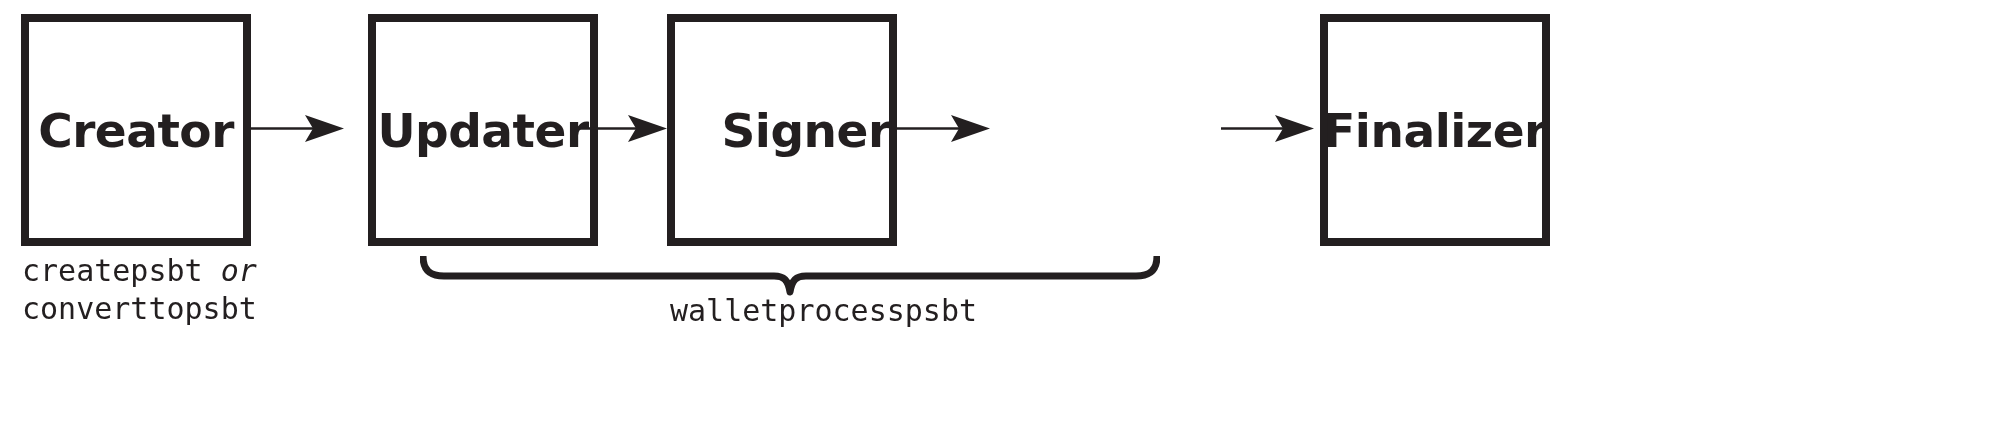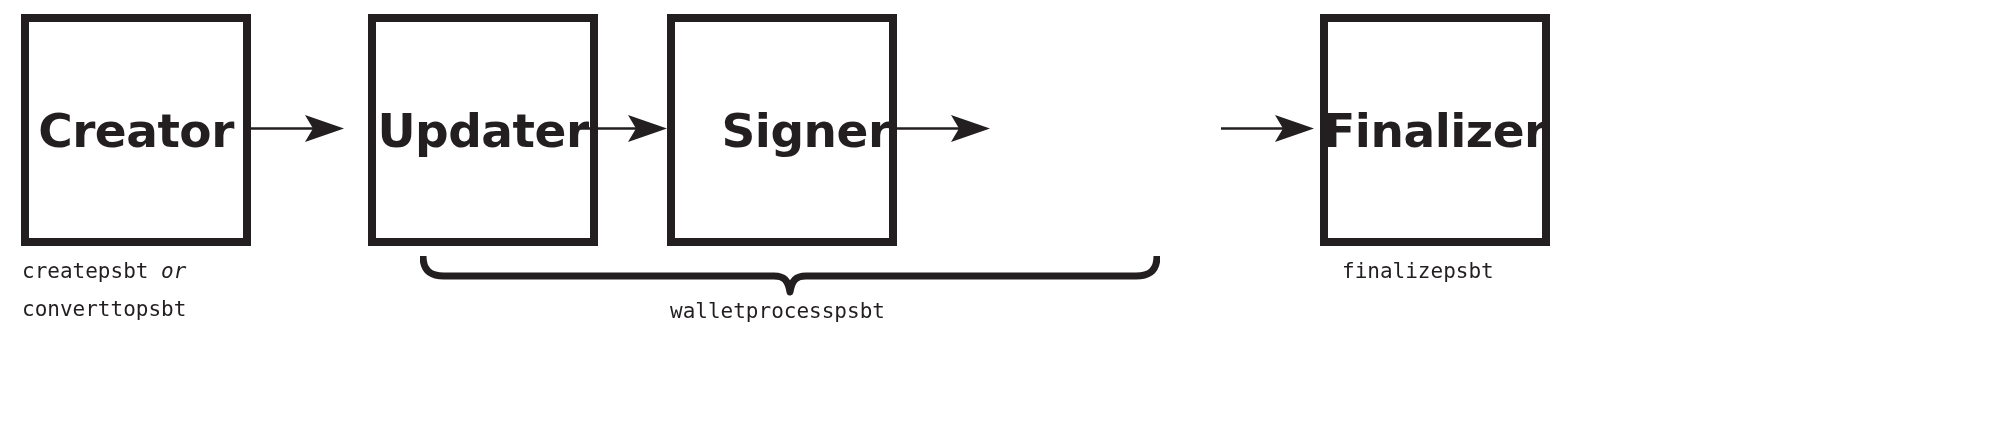--- a/index.html
+++ b/index.html
@@ -58,21 +58,21 @@
   }
   .arrow-1 { left: 251px; }
   .arrow-2 { left: 574px; }
   .arrow-3 { left: 897px; }
   .arrow-4 { left: 1221px; }
 
   
   .caption-mono {
     position: absolute;
     font-family: "DejaVu Sans Mono", "Liberation Mono", monospace;
-    font-size: 21px;
+    font-size: 30px;
     line-height: 38px;
     color: #231f20;
     white-space: nowrap;
   }
   .caption-creator {
     left: 22px;
     top: 252px;
     text-align: left;
   }
   .caption-creator .or-word {
@@ -144,23 +144,20 @@
       <path d="M0,15.2 L62,15.2 L62,17.8 L0,17.8 Z" fill="#231f20"></path>
       <path d="M54,3 L93,16.5 L54,30 L62,16.5 Z" fill="#231f20"></path>
     </svg>
   </div>
 
   <div class="caption-mono caption-creator">
     <div><span>createpsbt</span> <span class="or-word">or</span></div>
     <div><span>converttopsbt</span></div>
   </div>
 
-  <div class="caption-mono caption-extractor">
-    <span>finalizepsbt</span>
-  </div>
 
   <div class="brace-wrap">
     <svg width="740" height="46" viewBox="0 0 740 46" xmlns="http://www.w3.org/2000/svg">
       <path d="M3,6
                C3,20 10,26 24,26
                L354,26
                C364,26 368,30 370,42
                C372,30 376,26 386,26
                L716,26
                C730,26 737,20 737,6" fill="none" stroke="#231f20" stroke-width="7" stroke-linecap="butt" stroke-linejoin="round"></path>

